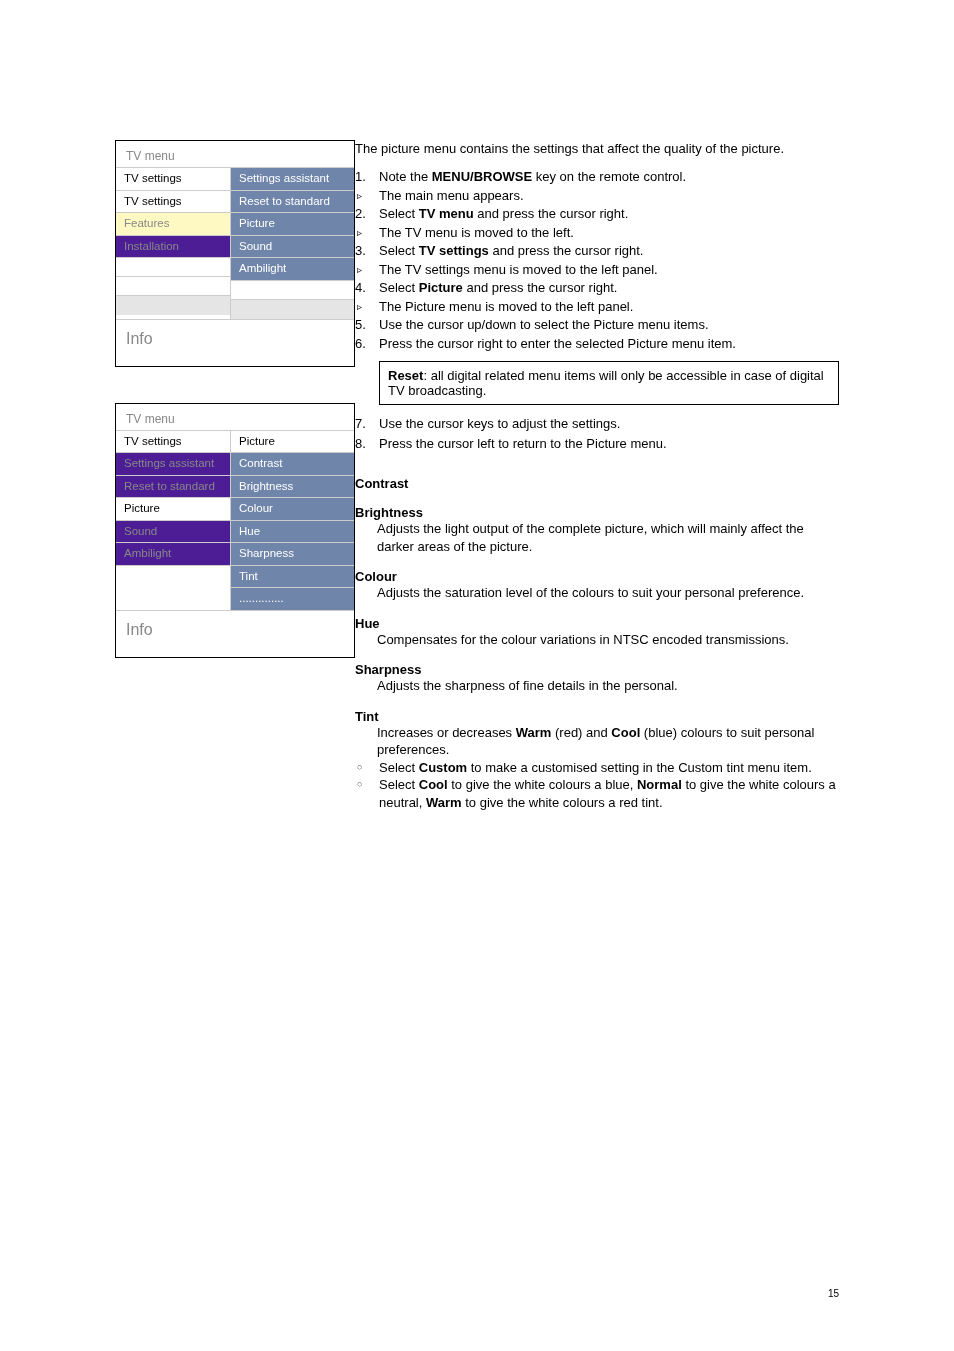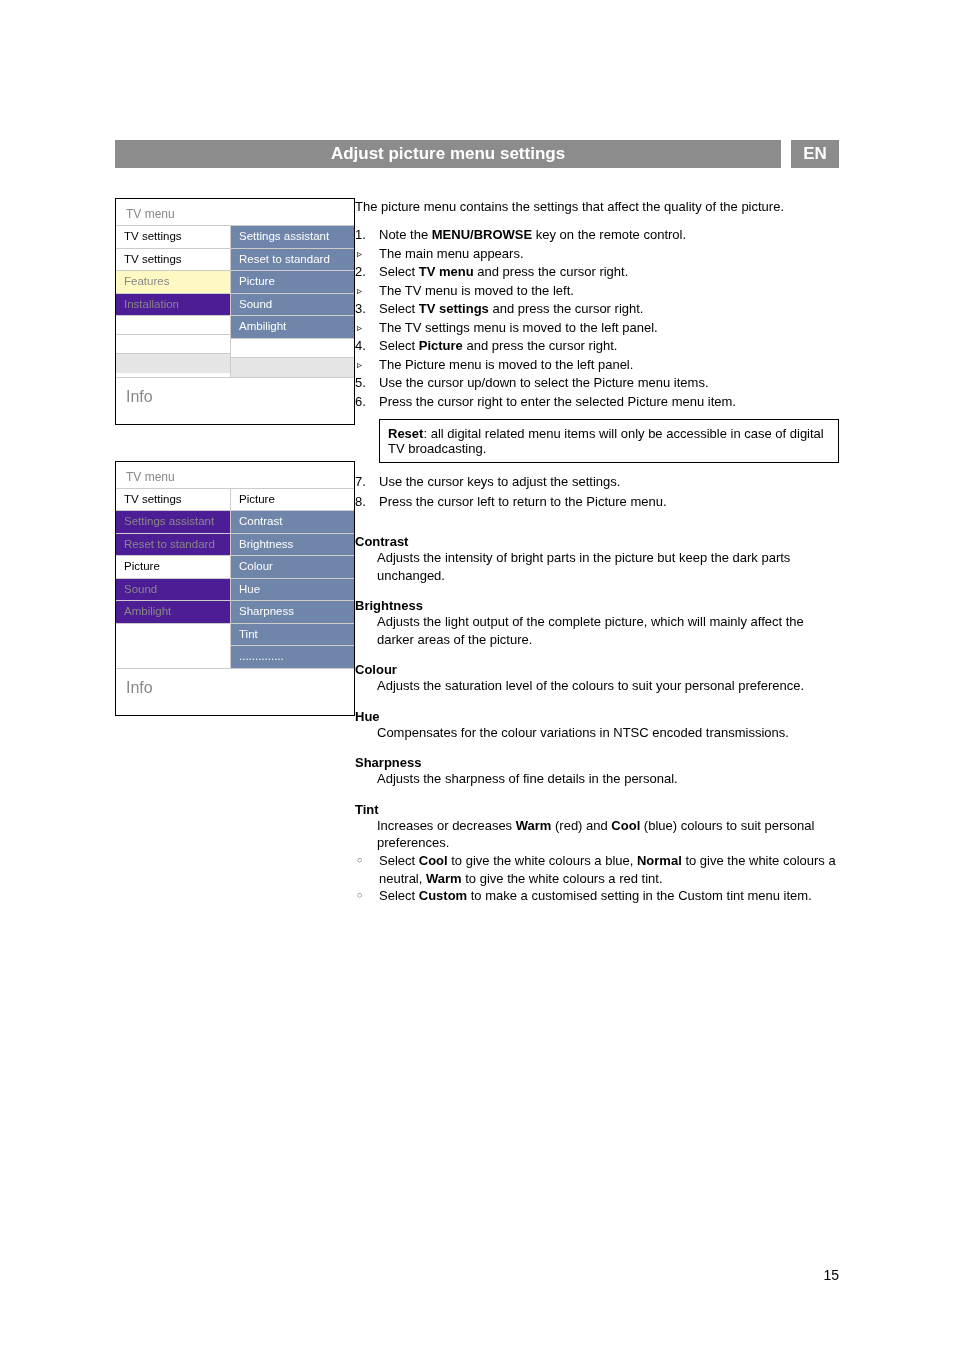--- a/index.html
+++ b/index.html
@@ -64,31 +64,27 @@
   ol li { position:relative; padding-left: 24px; margin-bottom: 2px; line-height:1.35; }
   ol li .num { position:absolute; left:0; }
   .sub { padding-left: 24px; position: relative; line-height:1.35; }
   .sub .tri { position:absolute; left:2px; font-size:10px; top:2px;}
   .notebox { border:1px solid #000; padding: 6px 8px; margin: 8px 0 10px 24px; }
   .sect { margin-top: 14px; }
   .sect .st { font-weight: bold; display:block; }
   .sect .sd { padding-left: 22px; display:block; line-height:1.35; }
   .circ { padding-left: 24px; position:relative; line-height:1.35; }
   .circ::before { content:"○"; position:absolute; left:2px; font-size:9px; top:2px; color:#555;}
-  .pagenum { position:absolute; right:115px; bottom:68px; font-size:14px; }
+  .pagenum { position:absolute; right:115px; bottom:52px; font-size:10px; }
 </style>
 </head>
 <body>
 
 <div class="page">
 
-  <div class="header-row">
-    <div class="header-bar">Adjust picture menu settings</div>
-    <div class="lang-box">EN</div>
-  </div>
 
   <div class="cols">
     <div class="left">
 
       <div class="menubox">
         <div class="title">TV menu</div>
         <div class="menuinner">
           <div class="col-l">
             <div class="item hdr">TV settings</div>
             <div class="item bold">TV settings</div>
@@ -165,42 +161,41 @@
         <b>Reset</b><span>: all digital related menu items will only be accessible in case of digital TV broadcasting.</span>
       </div>
 
       <ol>
         <li><span class="num">7.</span><span>Use the cursor keys to adjust the settings.</span></li>
         <li><span class="num">8.</span><span>Press the cursor left to return to the Picture menu.</span></li>
       </ol>
 
       <div class="sect" style="margin-top:24px">
         <span class="st">Contrast</span>
-        <span class="sd">Adjusts the intensity of bright parts in the picture but keep the dark parts unchanged.</span>
       </div>
       <div class="sect">
         <span class="st">Brightness</span>
         <span class="sd">Adjusts the light output of the complete picture, which will mainly affect the darker areas of the picture.</span>
       </div>
       <div class="sect">
         <span class="st">Colour</span>
         <span class="sd">Adjusts the saturation level of the colours to suit your personal preference.</span>
       </div>
       <div class="sect">
         <span class="st">Hue</span>
         <span class="sd">Compensates for the colour variations in NTSC encoded transmissions.</span>
       </div>
       <div class="sect">
         <span class="st">Sharpness</span>
         <span class="sd">Adjusts the sharpness of fine details in the personal.</span>
       </div>
       <div class="sect">
         <span class="st">Tint</span>
         <span class="sd"><span>Increases or decreases </span><b>Warm</b><span> (red) and </span><b>Cool</b><span> (blue) colours to suit personal preferences.</span></span>
+        <div class="circ"><span>Select </span><b>Custom</b><span> to make a customised setting in the Custom tint menu item.</span></div>
         <div class="circ"><span>Select </span><b>Cool</b><span> to give the white colours a blue, </span><b>Normal</b><span> to give the white colours a neutral, </span><b>Warm</b><span> to give the white colours a red tint.</span></div>
-        <div class="circ"><span>Select </span><b>Custom</b><span> to make a customised setting in the Custom tint menu item.</span></div>
       </div>
 
     </div>
   </div>
 
   <div class="pagenum">15</div>
 </div>
 
 </body></html>

